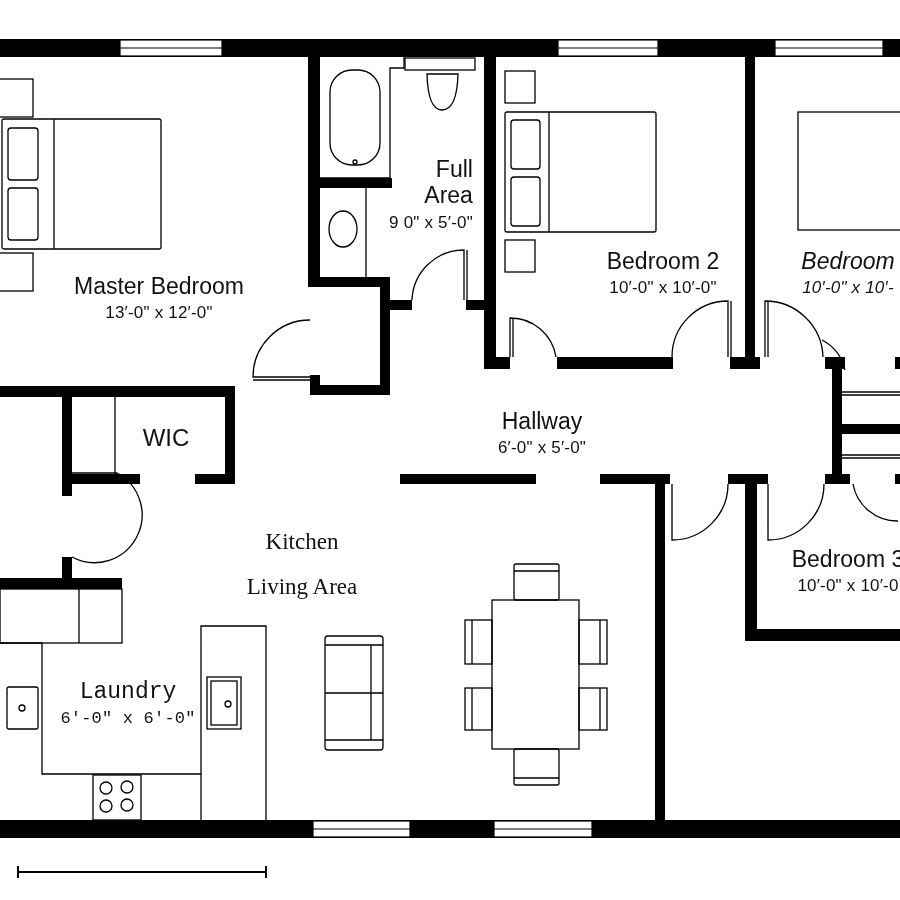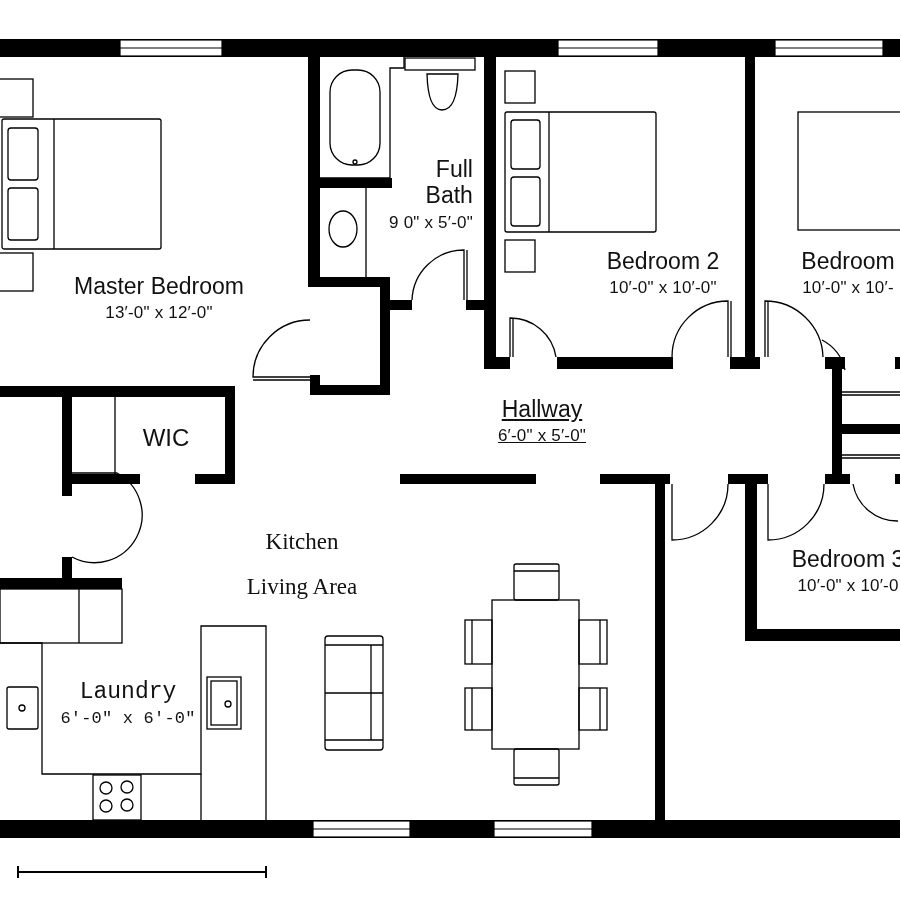--- a/index.html
+++ b/index.html
@@ -189,32 +189,32 @@
     </g>
   </g>
 </svg>
 
 <div class="lbl" style="left:159px; top:273px;">
   <span class="name">Master Bedroom</span>
   <span class="dim">13′-0" x 12′-0"</span>
 </div>
 <div class="lbl" style="left:431px; top:156px;text-align:right;">
   <span class="name">Full</span>
-  <span class="name">Bath</span>
+  <span class="name">Area</span>
   <span class="dim">9 0" x 5′-0"</span>
 </div>
 <div class="lbl" style="left:663px; top:248px;">
   <span class="name">Bedroom 2</span>
   <span class="dim">10′-0" x 10′-0"</span>
 </div>
-<div class="lbl" style="left:848px; top:248px;">
+<div class="lbl" style="left:848px; top:248px;font-style:italic;">
   <span class="name">Bedroom</span>
   <span class="dim">10′-0" x 10′-</span>
 </div>
-<div class="lbl" style="left:542px; top:396px;text-decoration:underline;">
+<div class="lbl" style="left:542px; top:408px;">
   <span class="name">Hallway</span>
   <span class="dim">6′-0" x 5′-0"</span>
 </div>
 <div class="lbl" style="left:166px; top:424px;">
   <span class="name" style="font-size:24px">WIC</span>
 </div>
 <div class="lbl" style="left:302px; top:529px;font-family:Liberation Serif, serif;">
   <span class="name">Kitchen</span>
   <span class="name" style="margin-top:19px">Living Area</span>
 </div>

